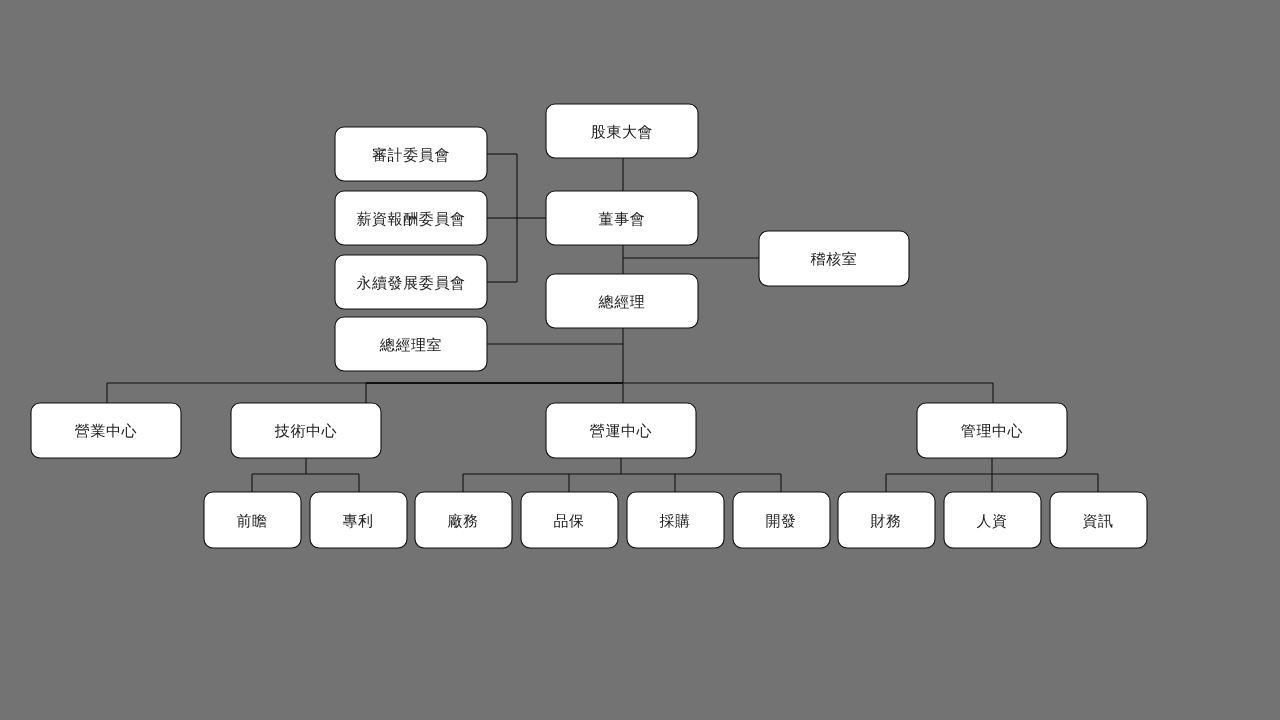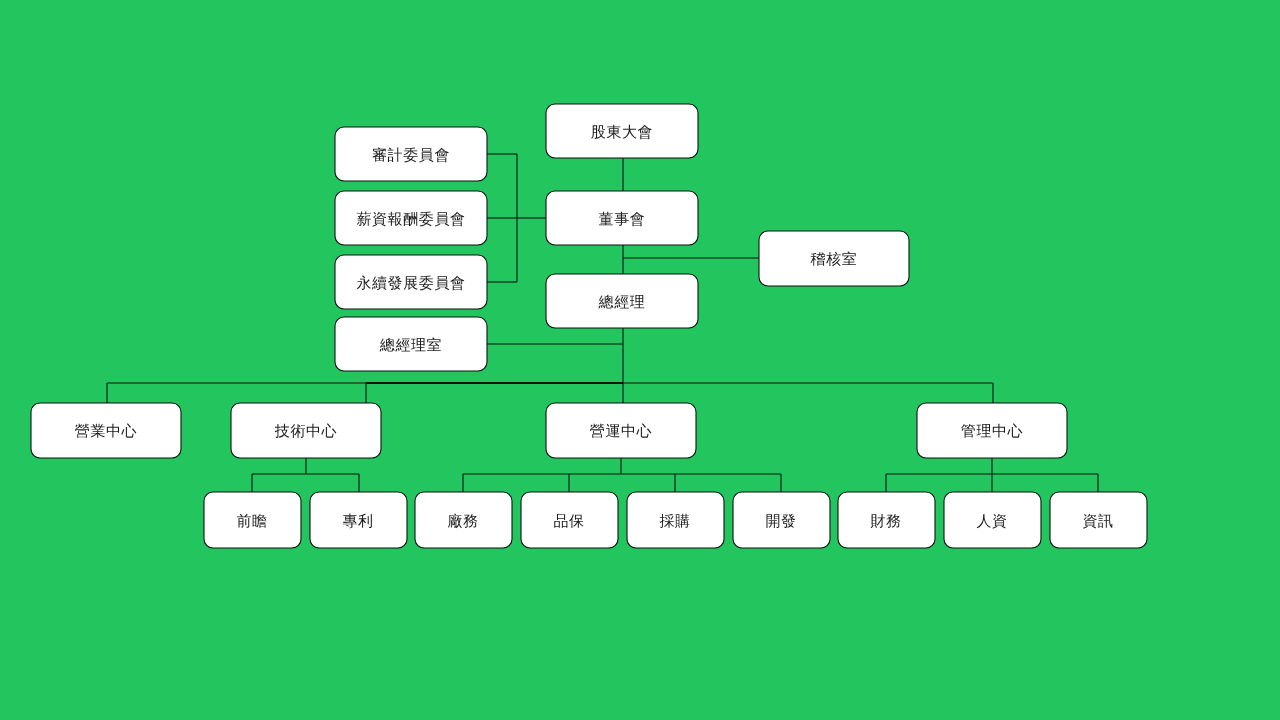--- a/index.html
+++ b/index.html
@@ -10,21 +10,21 @@
   body {
     width: 1280px;
     height: 720px;
     overflow: hidden;
     font-family: "DejaVu Sans", "Liberation Sans", sans-serif;
   }
   #chart-root {
     position: relative;
     width: 1280px;
     height: 720px;
-    background: #22c55e;
+    background: #737373;
   }
   svg.org-canvas {
     position: absolute;
     top: 0;
     left: 0;
     width: 1280px;
     height: 720px;
     display: block;
   }
   .node-box {

